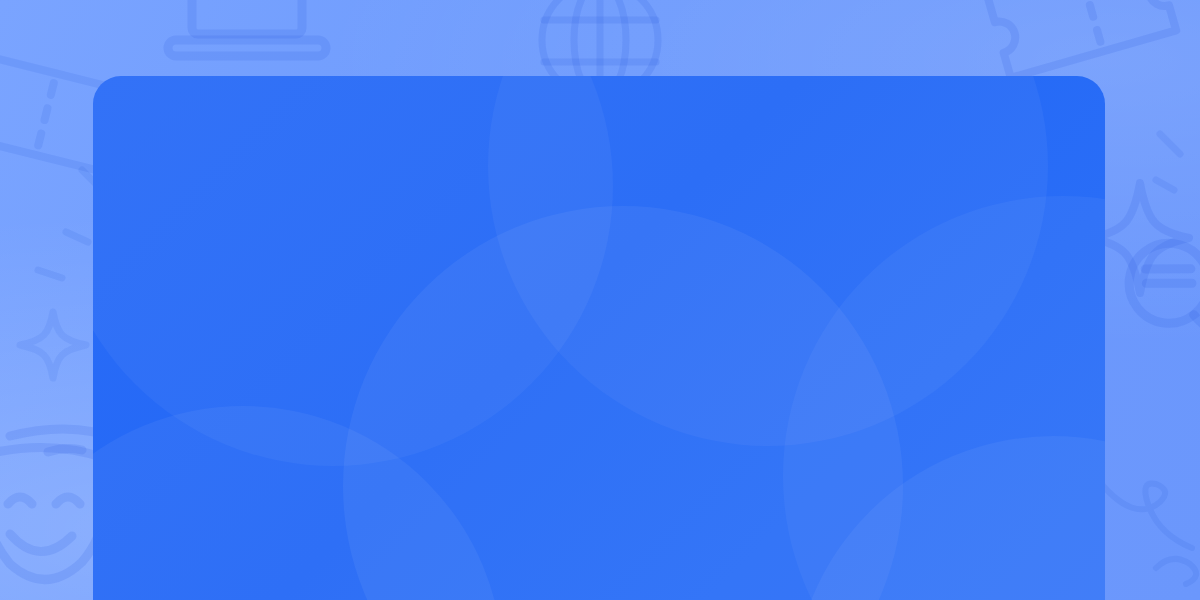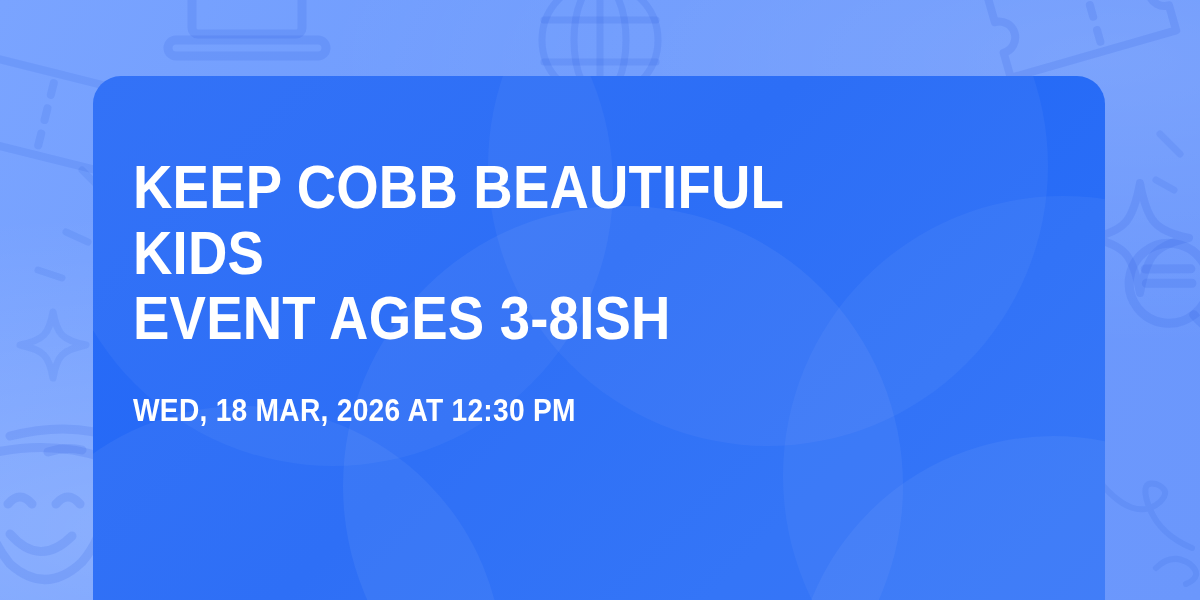--- a/index.html
+++ b/index.html
@@ -169,22 +169,16 @@
 
   <div id="event-card">
 
     <div class="card-circle cc1"></div>
     <div class="card-circle cc2"></div>
     <div class="card-circle cc3"></div>
     <div class="card-circle cc4"></div>
     <div class="card-circle cc5"></div>
     <div class="card-circle cc6"></div>
 
-    <div id="card-content">
-      <h1 id="event-title">Keep Cobb Beautiful Kids
-Event Ages 3-8ish</h1>
-
-      <div id="event-date">WED, 18 MAR, 2026 AT 12:30 PM</div>
-    </div>
 
   </div>
 
 </div>
 
 </body></html>

